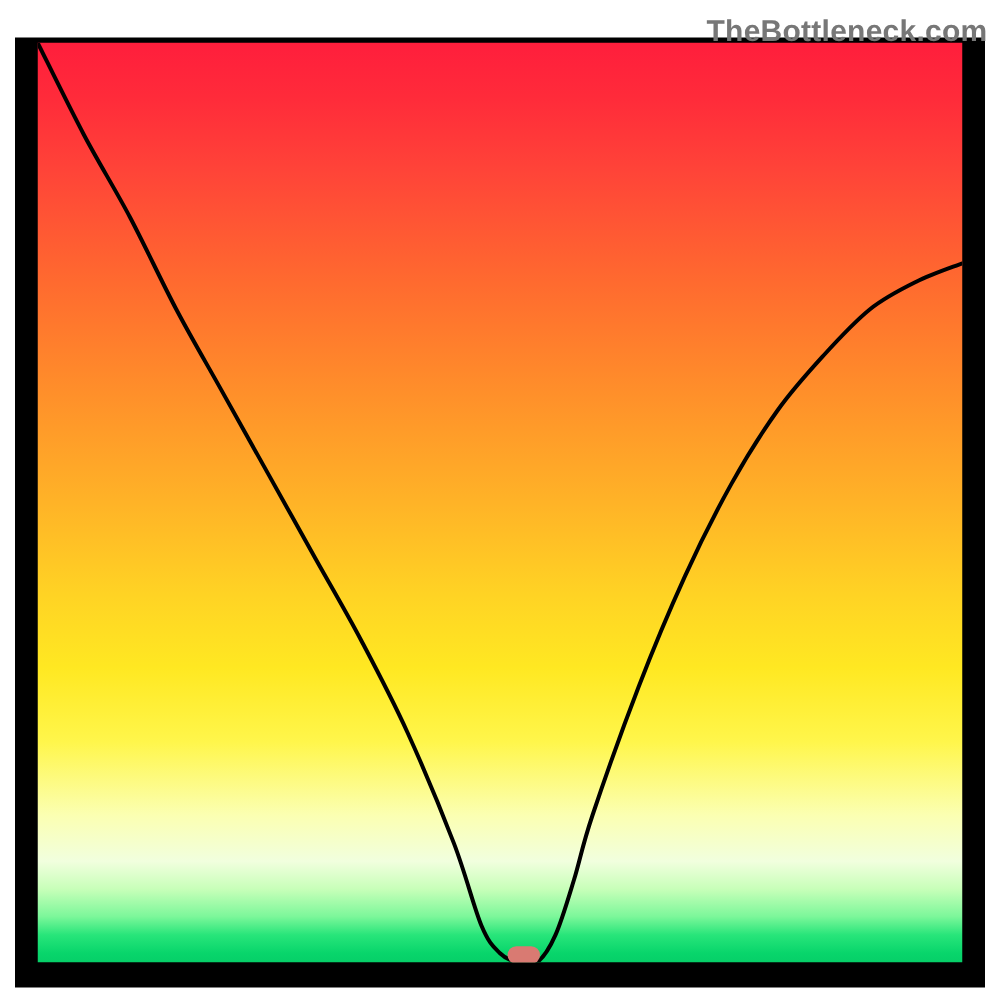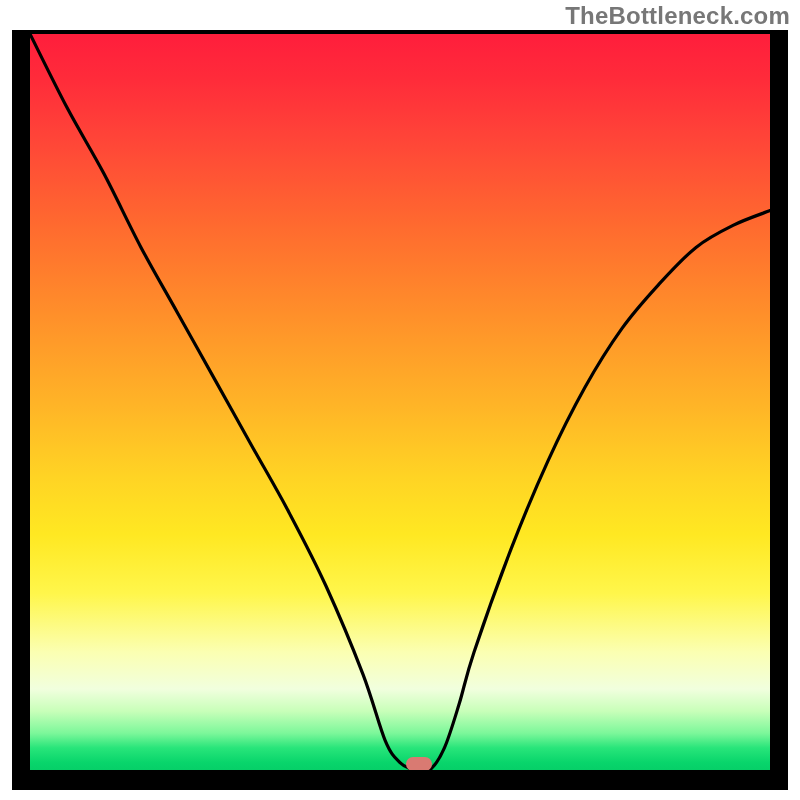--- a/index.html
+++ b/index.html
@@ -12,21 +12,21 @@
     overflow: hidden;
   }
   .frame {
     position: relative;
     width: 800px;
     height: 800px;
     background: #ffffff;
   }
   .watermark {
     position: absolute;
-    top: 2px;
+    top: 12px;
     right: 10px;
     font-size: 24px;
     font-weight: bold;
     color: #777;
     letter-spacing: 0.2px;
     z-index: 30;
   }
   .plot-outer {
     position: absolute;
     left: 12px;

